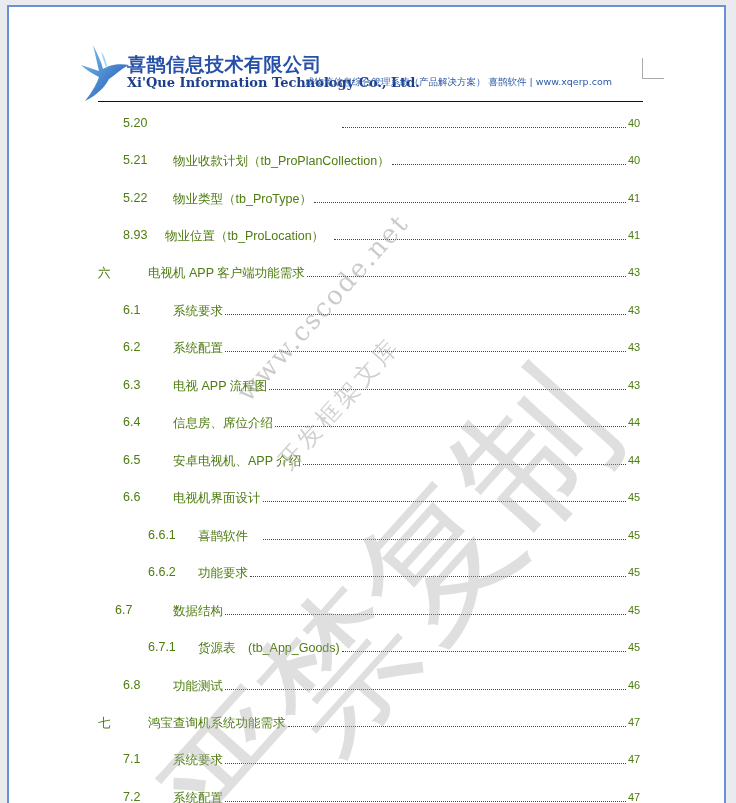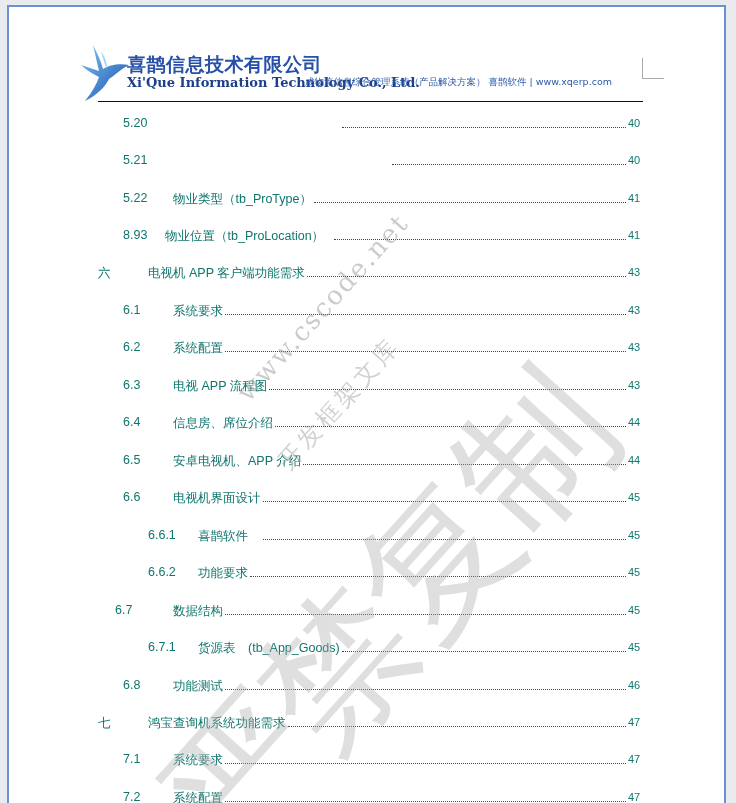--- a/index.html
+++ b/index.html
@@ -34,21 +34,21 @@
   .header-rule {
     position:absolute; left:89px; top:94px; width:545px; height:0;
     border-top:1.5px solid #111;
   }
   .crop-mark-v { position:absolute; left:633px; top:51px; width:0; height:20px; border-left:1px solid #aaa; }
   .crop-mark-h { position:absolute; left:633px; top:71px; width:22px; height:0; border-top:1px solid #aaa; }
 
   .toc { position:absolute; left:0; top:0; width:100%; }
   .toc-row {
     position:absolute; left:0; height:20px; display:flex; align-items:baseline;
-    font-size:12.5px; color:#0f766e; white-space:nowrap;
+    font-size:12.5px; color:#4d7c0f; white-space:nowrap;
     font-family:"Liberation Sans","DejaVu Sans",sans-serif;
   }
   .toc-num { position:absolute; top:0; }
   .toc-title { position:absolute; top:0; }
   .toc-dots {
     position:absolute; top:11px; height:0;
     border-bottom:1px dotted #444;
   }
   .toc-page { position:absolute; top:1px; font-size:11px; width:20px; text-align:left; }
 
@@ -94,20 +94,21 @@
   </div>
 
   <div class="toc" id="toc">
       <div class="toc-row" style="top: 109px; width: 100%;">
         <span class="toc-num" style="left: 114px;">5.20</span>
         <span class="toc-dots" style="left: 333px; width: 284px;"></span>
         <span class="toc-page" style="left: 619px;">40</span>
       </div>
       <div class="toc-row" style="top: 146px; width: 100%;">
         <span class="toc-num" style="left: 114px;">5.21</span>
+        <span class="toc-title" style="left: 164px;">物业收款计划（tb_ProPlanCollection）</span>
         <span class="toc-dots" style="left: 383px; width: 234px;"></span>
         <span class="toc-page" style="left: 619px;">40</span>
       </div>
       <div class="toc-row" style="top: 184px; width: 100%;">
         <span class="toc-num" style="left: 114px;">5.22</span>
         <span class="toc-title" style="left: 164px;">物业类型（tb_ProType）</span>
         <span class="toc-dots" style="left: 305px; width: 312px;"></span>
         <span class="toc-page" style="left: 619px;">41</span>
       </div>
       <div class="toc-row" style="top: 221px; width: 100%;">

